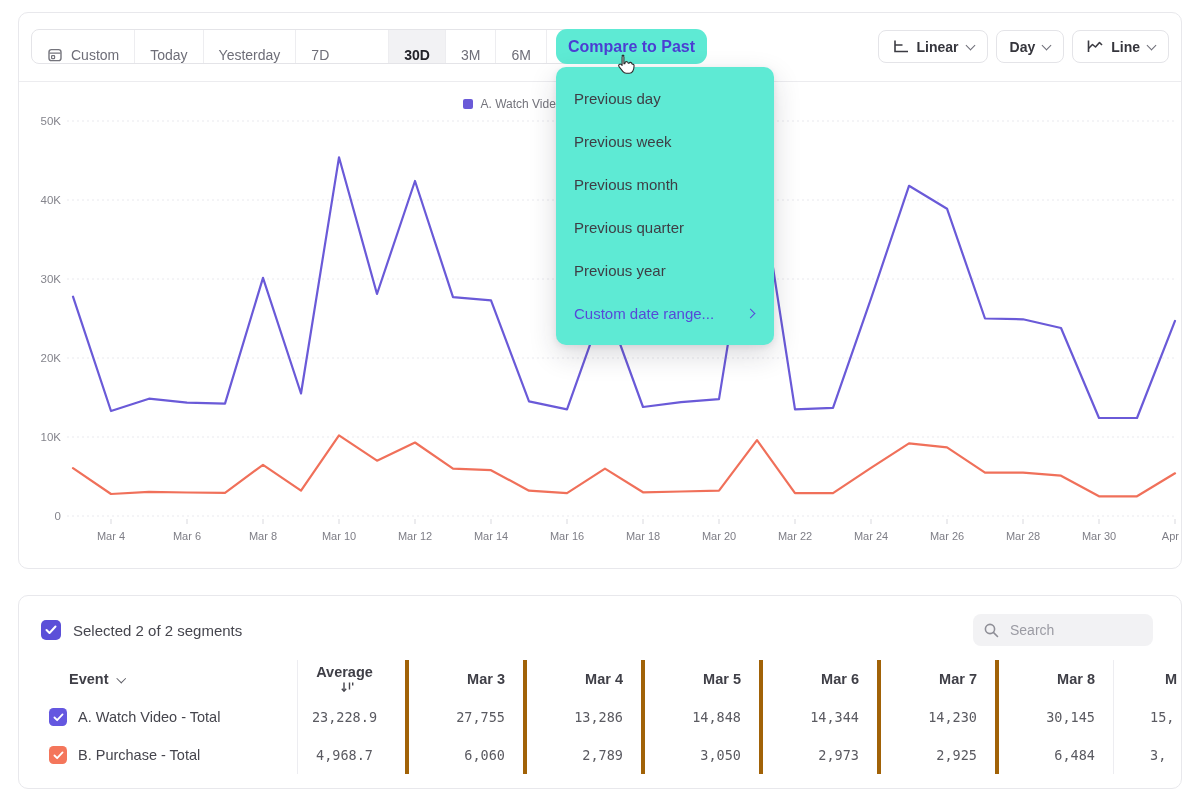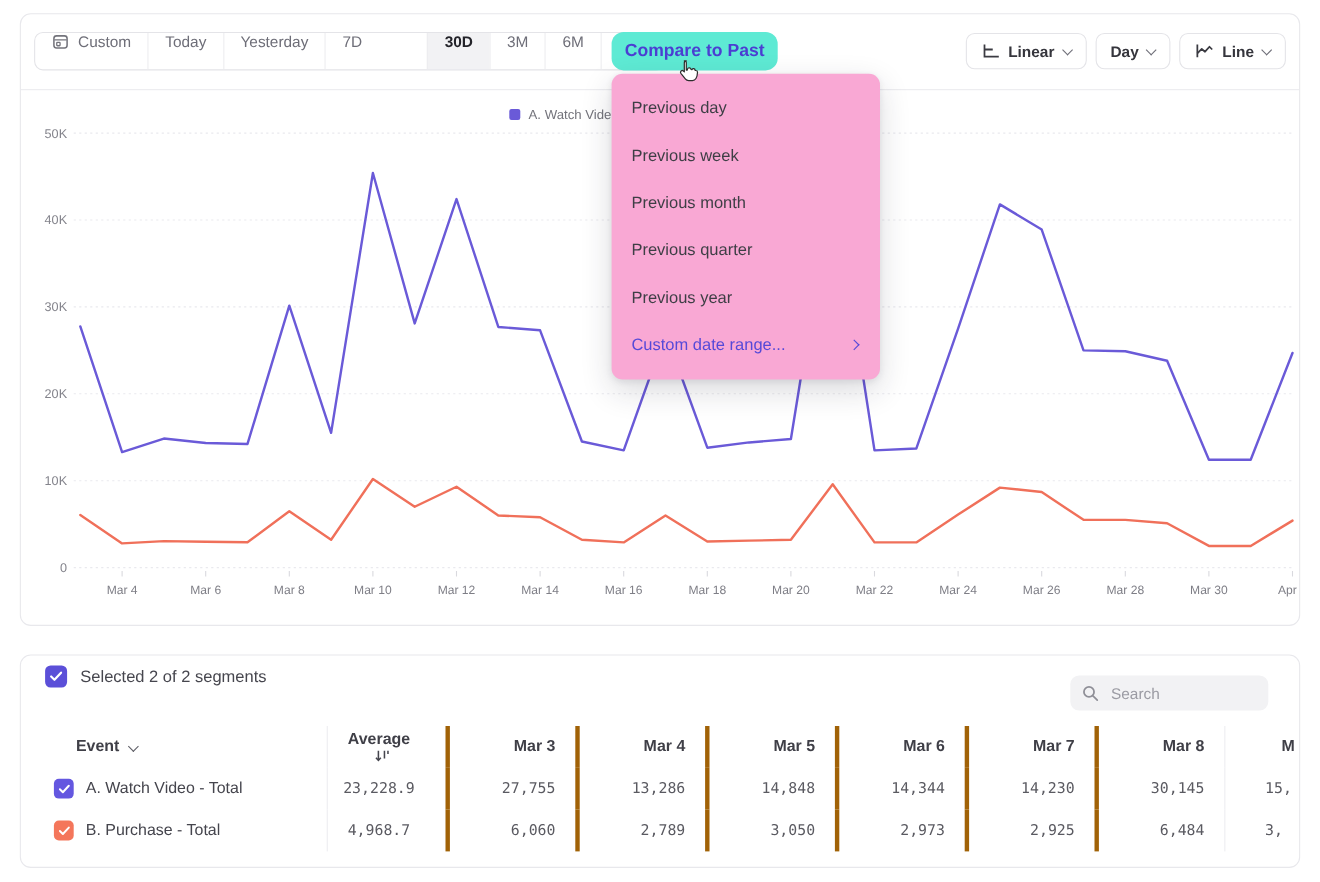--- a/index.html
+++ b/index.html
@@ -6,21 +6,21 @@
   #page{position:relative;width:1200px;height:802px;background:#fff;overflow:hidden;
         font-family:"Liberation Sans",sans-serif;color:#3c3c44;}
   .card{position:absolute;background:#fff;border:1px solid #e8e8ec;border-radius:10px;box-sizing:border-box;overflow:hidden;}
   #card-chart{left:18px;top:12px;width:1164px;height:557px;}
   #card-table{left:18px;top:595px;width:1164px;height:194px;}
 
   
   .toolbar{position:absolute;left:0;top:0;width:100%;height:69px;border-bottom:1px solid #ececef;box-sizing:border-box;}
   .seg-group{position:absolute;left:12px;top:16px;display:flex;align-items:stretch;height:33px;
              border:1px solid #e4e4e8;border-radius:8px;overflow:hidden;background:#fff;}
-  .seg{display:flex;align-items:flex-start;gap:8px;padding:0 15px;font-size:14px;color:#6e6e78;
+  .seg{display:flex;align-items:flex-end;gap:8px;padding:0 15px;font-size:14px;color:#6e6e78;
        border-left:1px solid #ededf0;cursor:pointer;white-space:nowrap;}
   .seg:first-child{border-left:none;}
   .seg.selected{background:#f2f2f4;color:#232329;font-weight:700;margin-left:44px;}
   .btn-compare{position:absolute;left:537px;top:16px;width:151px;height:35px;border:none;border-radius:11px;
                background:#5eead4;color:#4b3ed2;font-size:16px;font-weight:700;font-family:inherit;cursor:pointer;}
   .right-btns{position:absolute;right:12px;top:17px;display:flex;gap:8px;padding-left:37px;}
   .drop-btn{display:flex;align-items:center;gap:8px;height:33px;padding:0 13px;border:1px solid #e4e4e8;
             border-radius:8px;background:#fff;font-size:14px;font-weight:600;color:#35353c;cursor:pointer;box-sizing:border-box;}
   .chev{width:6px;height:6px;border-right:1.7px solid #6e6e78;border-bottom:1.7px solid #6e6e78;
         transform:rotate(45deg);margin-top:-3px;}
@@ -30,35 +30,35 @@
   .legend{position:absolute;left:0;top:84px;width:100%;display:flex;justify-content:center;gap:20px;z-index:2;}
   .legend-item{display:flex;align-items:center;gap:7px;font-size:12px;color:#73737b;white-space:nowrap;}
   .swatch{width:10px;height:10px;border-radius:2px;}
 
   
   #chart-svg{position:absolute;left:0;top:70px;z-index:1;}
   .ylab{font-family:"Liberation Sans",sans-serif;font-size:11.5px;fill:#84848c;}
   .xlab{font-family:"Liberation Sans",sans-serif;font-size:11px;fill:#7e7e86;}
 
   
-  .menu{position:absolute;left:537px;top:54px;width:244px;z-index:10;background:#f9a8d4;border-radius:10px;
+  .menu{position:absolute;left:537px;top:54px;width:218px;z-index:10;background:#5eead4;border-radius:10px;
         box-shadow:0 2px 6px rgba(30,30,50,.08),0 10px 28px rgba(30,30,50,.16);padding:10px 0;}
   .menu-item{height:43px;display:flex;align-items:center;padding:0 20px 0 18px;font-size:15px;color:#3e3e45;cursor:pointer;}
   .menu-item.custom{color:#5649d8;justify-content:space-between;}
   .chev-right{width:6px;height:6px;border-right:1.8px solid #5649d8;border-bottom:1.8px solid #5649d8;
               transform:rotate(-45deg);}
   #cursor{position:absolute;left:594px;top:40px;z-index:11;}
 
   
   .seg-bar{position:absolute;left:0;top:0;width:100%;height:60px;}
   .checkbox{width:20px;height:20px;border-radius:5px;background:#5b4fd8;display:flex;align-items:center;
             justify-content:center;flex:none;cursor:pointer;}
   .checkbox svg{display:block;}
   .selected-label{font-size:15px;color:#46464e;}
-  .seg-select{position:absolute;left:22px;top:9px;display:flex;align-items:center;gap:12px;justify-content:flex-end;}
+  .seg-select{position:absolute;left:22px;top:24px;display:flex;align-items:center;gap:12px;justify-content:flex-end;}
   .search{position:absolute;right:28px;top:18px;width:180px;height:32px;background:#f2f2f4;border-radius:8px;
           display:flex;align-items:center;padding:0 10px;box-sizing:border-box;gap:8px;}
   .search input{border:none;background:transparent;outline:none;font-size:14px;color:#46464e;width:130px;
                 font-family:"Liberation Sans",sans-serif;}
   .search input::placeholder{color:#9b9ba3;}
 
   .tbl{position:absolute;left:0;top:64px;width:1220px;}
   .tr{display:flex;align-items:center;height:38px;}
   .td,.th{box-sizing:border-box;display:flex;align-items:center;height:38px;}
   .col-event{width:386px;padding-left:50px;}

